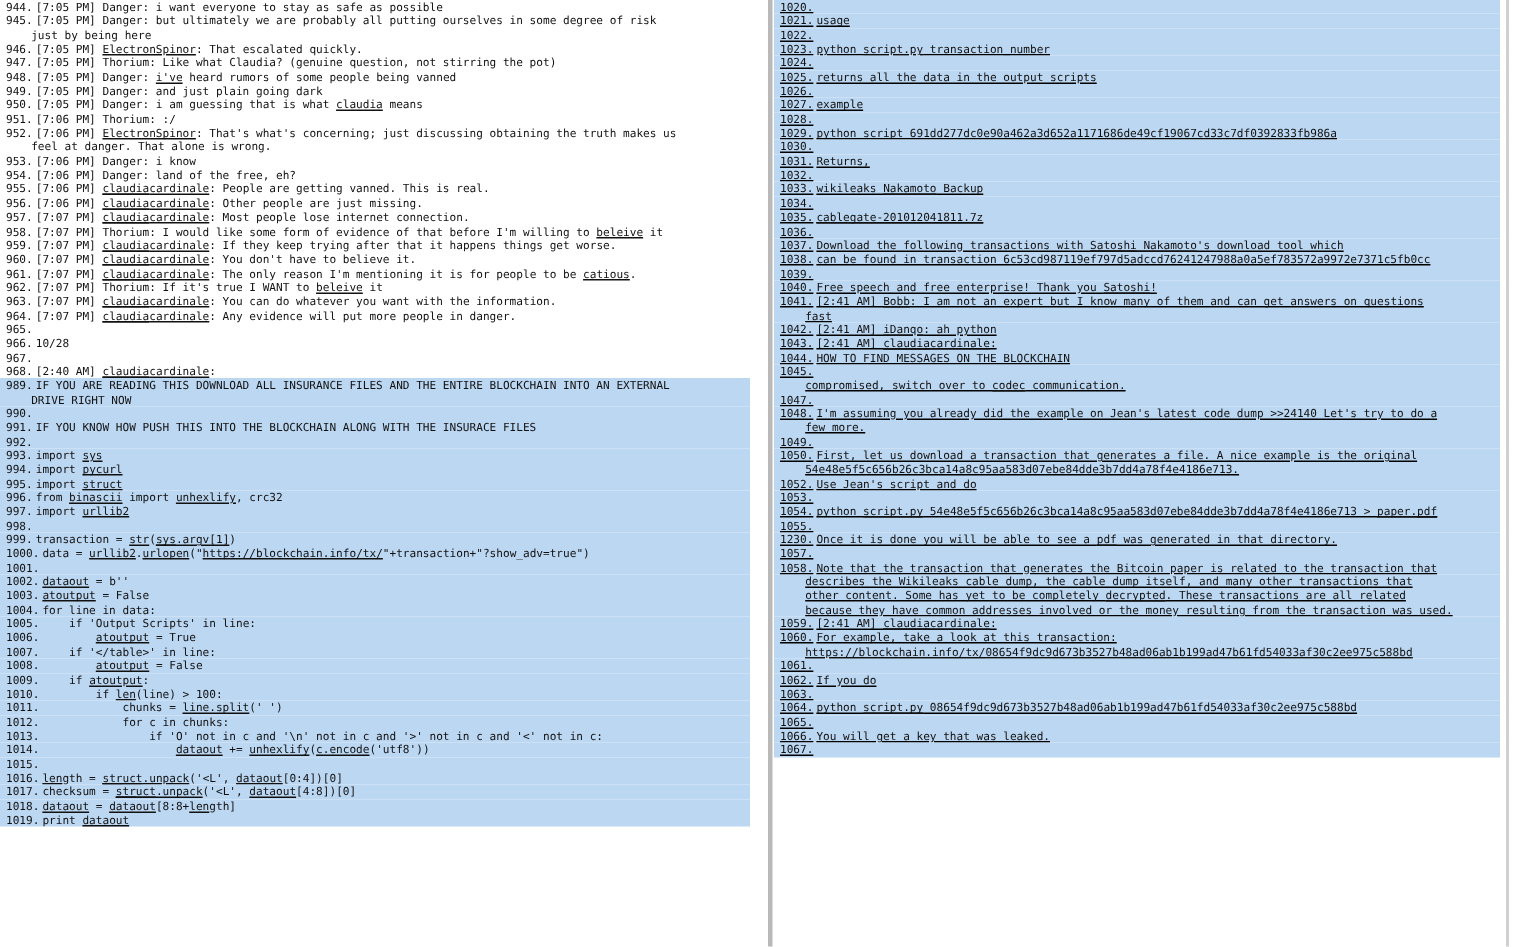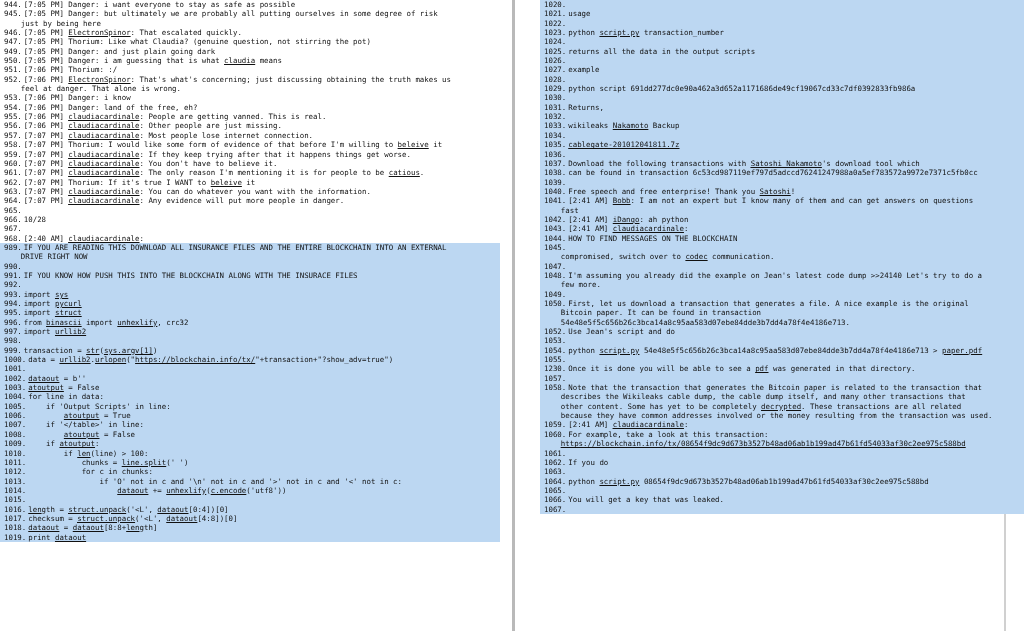--- a/index.html
+++ b/index.html
@@ -1,20 +1,20 @@
 <!DOCTYPE html>
 <html><head>
 <meta charset="utf-8">
 <style>
   html,body{margin:0;padding:0;background:#ffffff;}
   body{width:1024px;height:631px;overflow:hidden;font-family:"DejaVu Sans Mono","Liberation Mono",monospace;}
   .page{position:relative;width:1024px;height:631px;background:#fff;}
   .col{position:absolute;top:0;height:631px;overflow:hidden;}
   .col-left{left:0;width:500px;}
-  .col-right{left:540px;width:484px;}
+  .col-right{left:516px;width:484px;text-decoration:underline;}
   .divider{position:absolute;top:0;left:512px;width:3px;height:631px;background:#b9b9b9;}
   .edge-right{position:absolute;top:0;left:1004px;width:2px;height:631px;background:#d0d0d0;}
 
   .lines{position:relative;padding:0;margin:0;list-style:none;}
   .ln{position:relative;display:flex;align-items:flex-start;font-size:7.4px;line-height:9.35px;color:#111;white-space:pre-wrap;}
   .num{flex:0 0 auto;color:#111;padding-right:2px;}
   .txt{flex:1 1 auto;word-break:break-word;}
 
   
   .sel{background:#bcd7f2;}
@@ -33,20 +33,21 @@
   <div class="divider"></div>
   <div class="edge-right"></div>
 
   <div class="col col-left">
     <ul class="lines" id="left-lines">
         <li class="ln"><span class="num">944.</span><span class="txt">[7:05 PM] Danger: i want everyone to stay as safe as possible</span></li>
         <li class="ln"><span class="num">945.</span><span class="txt">[7:05 PM] Danger: but ultimately we are probably all putting ourselves in some degree of risk</span></li>
         <li class="ln"><span class="num"></span><span class="txt cont">just by being here</span></li>
         <li class="ln"><span class="num">946.</span><span class="txt">[7:05 PM] <u>ElectronSpinor</u>: That escalated quickly.</span></li>
         <li class="ln"><span class="num">947.</span><span class="txt">[7:05 PM] Thorium: Like what Claudia? (genuine question, not stirring the pot)</span></li>
+        <li class="ln"><span class="num">948.</span><span class="txt">[7:05 PM] Danger: <u>i've</u> heard rumors of some people being vanned</span></li>
         <li class="ln"><span class="num">949.</span><span class="txt">[7:05 PM] Danger: and just plain going dark</span></li>
         <li class="ln"><span class="num">950.</span><span class="txt">[7:05 PM] Danger: i am guessing that is what <u>claudia</u> means</span></li>
         <li class="ln"><span class="num">951.</span><span class="txt">[7:06 PM] Thorium: :/</span></li>
         <li class="ln"><span class="num">952.</span><span class="txt">[7:06 PM] <u>ElectronSpinor</u>: That's what's concerning; just discussing obtaining the truth makes us</span></li>
         <li class="ln"><span class="num"></span><span class="txt cont">feel at danger. That alone is wrong.</span></li>
         <li class="ln"><span class="num">953.</span><span class="txt">[7:06 PM] Danger: i know</span></li>
         <li class="ln"><span class="num">954.</span><span class="txt">[7:06 PM] Danger: land of the free, eh?</span></li>
         <li class="ln"><span class="num">955.</span><span class="txt">[7:06 PM] <u><u>claudia</u>cardinale</u>: People are getting vanned. This is real.</span></li>
         <li class="ln"><span class="num">956.</span><span class="txt">[7:06 PM] <u><u>claudia</u>cardinale</u>: Other people are just missing.</span></li>
         <li class="ln"><span class="num">957.</span><span class="txt">[7:07 PM] <u><u>claudia</u>cardinale</u>: Most people lose internet connection.</span></li>
@@ -124,21 +125,20 @@
         <li class="ln sel"><span class="num">1042.</span><span class="txt">[2:41 AM] <u>iDanqo</u>: ah python</span></li>
         <li class="ln sel"><span class="num">1043.</span><span class="txt">[2:41 AM] <u><u>claudia</u>cardinale</u>:</span></li>
         <li class="ln sel"><span class="num">1044.</span><span class="txt">HOW TO FIND MESSAGES ON THE BLOCKCHAIN</span></li>
         <li class="ln sel"><span class="num">1045.</span><span class="txt"></span></li>
         <li class="ln sel"><span class="num"></span><span class="txt cont">compromised, switch over to <u>codec</u> communication.</span></li>
         <li class="ln sel"><span class="num">1047.</span><span class="txt"></span></li>
         <li class="ln sel"><span class="num">1048.</span><span class="txt">I'm assuming you already did the example on Jean's latest code dump &gt;&gt;24140 Let's try to do a</span></li>
         <li class="ln sel"><span class="num"></span><span class="txt cont">few more.</span></li>
         <li class="ln sel"><span class="num">1049.</span><span class="txt"></span></li>
         <li class="ln sel"><span class="num">1050.</span><span class="txt">First, let us download a transaction that generates a file. A nice example is the original</span></li>
-        <li class="ln sel"><span class="num"></span><span class="txt cont">Bitcoin paper. It can be found in transaction</span></li>
         <li class="ln sel"><span class="num"></span><span class="txt cont">54e48e5f5c656b26c3bca14a8c95aa583d07ebe84dde3b7dd4a78f4e4186e713.</span></li>
         <li class="ln sel"><span class="num">1052.</span><span class="txt">Use Jean's script and do</span></li>
         <li class="ln sel"><span class="num">1053.</span><span class="txt"></span></li>
         <li class="ln sel"><span class="num">1054.</span><span class="txt">python <u>script.py</u> 54e48e5f5c656b26c3bca14a8c95aa583d07ebe84dde3b7dd4a78f4e4186e713 &gt; <u>paper.<u>pdf</u></u></span></li>
         <li class="ln sel"><span class="num">1055.</span><span class="txt"></span></li>
         <li class="ln sel"><span class="num">1230.</span><span class="txt">Once it is done you will be able to see a <u>pdf</u> was generated in that directory.</span></li>
         <li class="ln sel"><span class="num">1057.</span><span class="txt"></span></li>
         <li class="ln sel"><span class="num">1058.</span><span class="txt">Note that the transaction that generates the Bitcoin paper is related to the transaction that</span></li>
         <li class="ln sel"><span class="num"></span><span class="txt cont">describes the Wikileaks cable dump, the cable dump itself, and many other transactions that</span></li>
         <li class="ln sel"><span class="num"></span><span class="txt cont">other content. Some has yet to be completely <u>decrypted</u>. These transactions are all related</span></li>

